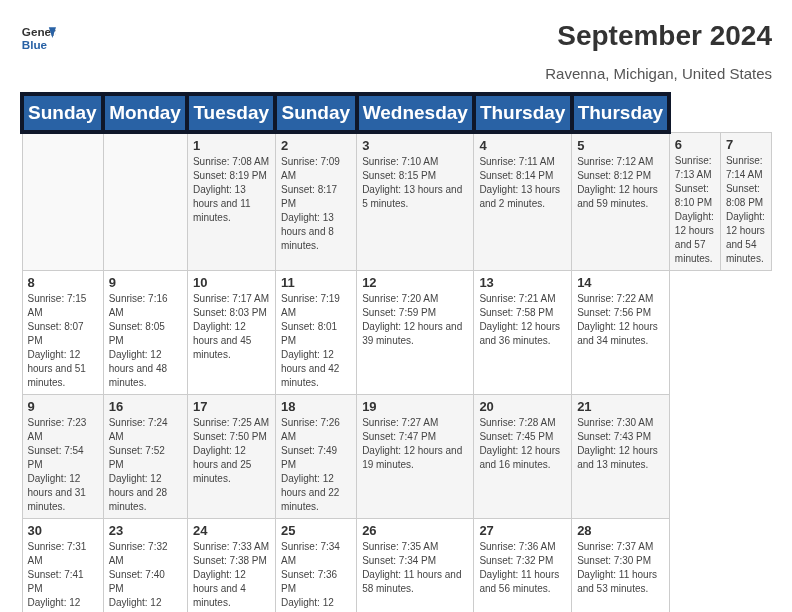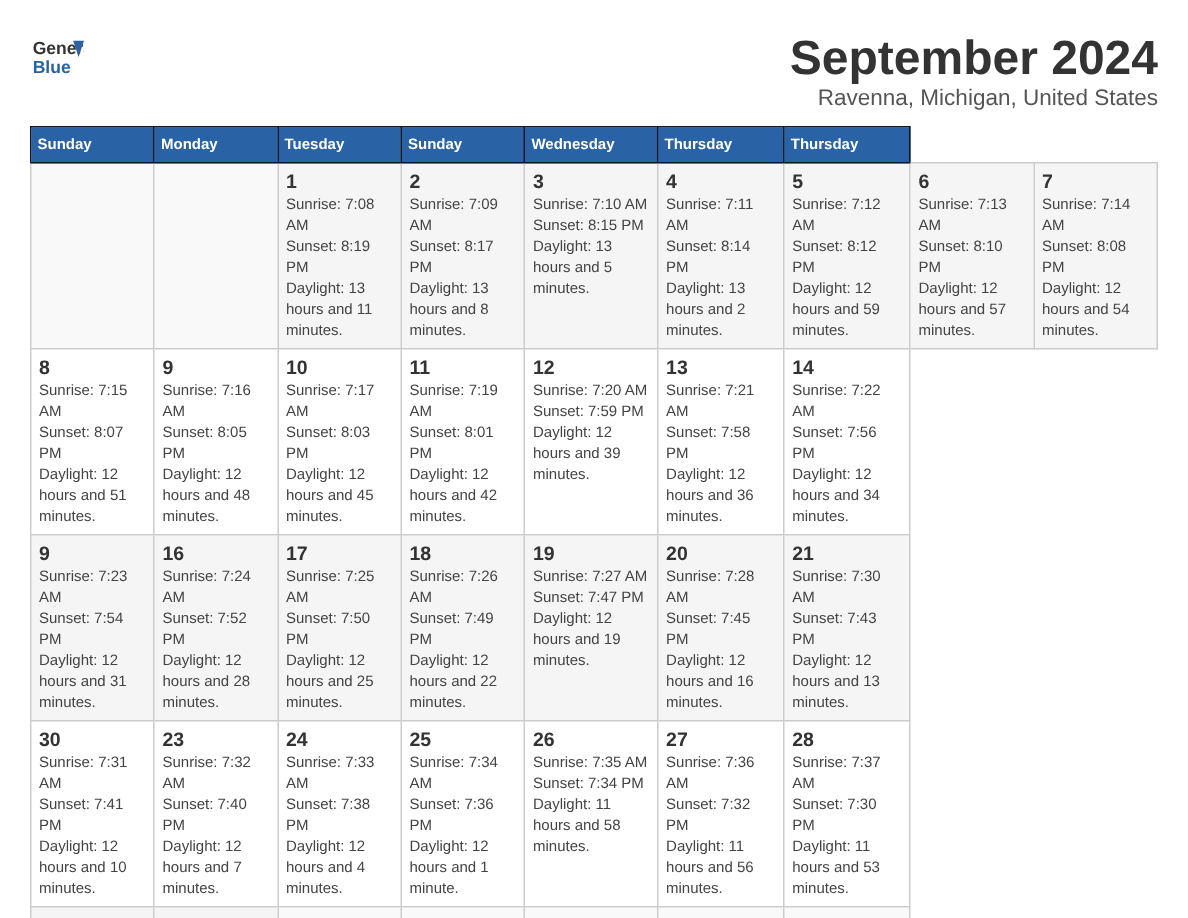--- a/index.html
+++ b/index.html
@@ -22,41 +22,42 @@
       gap: 4px;
     }
     .logo-icon {
       width: 36px;
       height: 36px;
     }
     .title-area {
       text-align: right;
     }
     .month-title {
-      font-size: 32px;
+      font-size: 28px;
       font-weight: bold;
       color: #333;
     }
     .location-title {
       font-size: 15px;
       color: #555;
+      margin-top: 13px;
     }
     .calendar {
       width: 100%;
       border-collapse: collapse;
       font-size: 11px;
     }
     .calendar th {
       background: #2962a5;
       color: #fff;
       padding: 6px 4px;
       text-align: left;
-      font-size: 10px;
+      font-size: 19px;
       font-weight: bold;
-      border: 1px solid #0f172a;
+      border: 4px solid #0f172a;
     }
     .calendar td {
       vertical-align: top;
       padding: 4px 5px;
       border: 1px solid #ccc;
       background: #fff;
       width: 108px;
       height: 80px;
     }
     .calendar tr:nth-child(odd) td {

